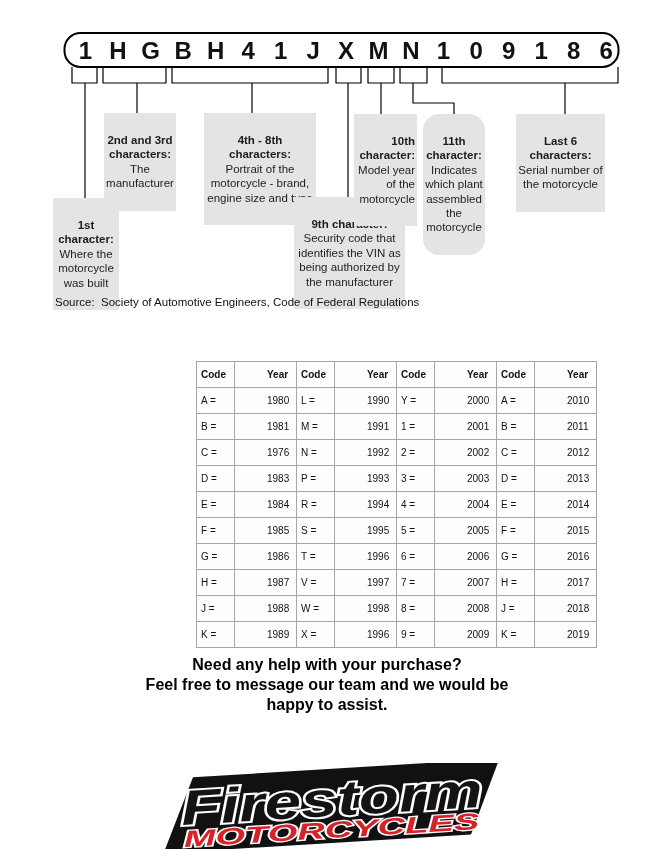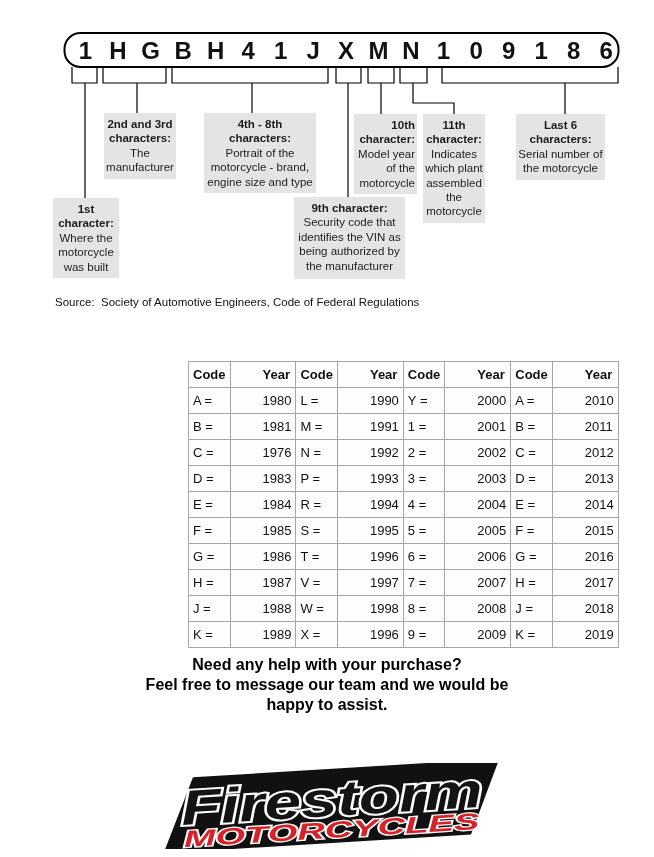--- a/index.html
+++ b/index.html
@@ -6,40 +6,40 @@
   .page {
     position:relative; width:654px; height:857px; background:#fff;
     font-family:"Liberation Sans", sans-serif; overflow:hidden;
   }
   svg text { font-family:"Liberation Sans", sans-serif; }
 
   .diagram-svg { position:absolute; left:0; top:0; }
 
   .label-box {
     position:absolute; background:#e4e4e4; color:#1d1d1d;
-    font-size:11.5px; line-height:1.25; text-align:center; padding:4px 2px;
+    font-size:11.5px; line-height:1.25; text-align:center; padding:20px 2px;
     box-sizing:border-box;
   }
   .label-box .hd { font-weight:bold; }
   .lb-first   { left:53px;  top:198px; width:66px;  min-height:64px; }
   .lb-secthird{ left:104px; top:113px; width:72px;  min-height:54px; }
   .lb-foureig { left:204px; top:113px; width:112px; min-height:70px; }
   .lb-ninth   { left:294px; top:197px; width:111px; min-height:82px; }
   .lb-tenth   { left:354px; top:114px; width:63px;  min-height:64px;text-align:right; }
-  .lb-eleventh{ left:423px; top:114px; width:62px;  min-height:92px; }
+  .lb-eleventh{ left:423px; top:114px; width:62px;  min-height:92px;border-radius:16px; }
   .lb-lastsix { left:516px; top:114px; width:89px;  min-height:54px; }
 
   .source {
     position:absolute; left:55px; top:296px; font-size:11.5px; color:#111;
     white-space:pre;
   }
 
   table.codes {
-    position:absolute; left:188px; top:361px; border-collapse:collapse;
-    font-size:13px; color:#111; background:#fdfdfd;
+    position:absolute; left:196px; top:361px; border-collapse:collapse;
+    font-size:10px; color:#111; background:#fdfdfd;
   }
   .codes th, .codes td {
     border:1px solid #a6a6a6; padding:1px 4px; height:23px;
     text-align:left; vertical-align:middle; font-weight:normal;
   }
   .codes th { font-weight:bold; }
   .codes .c-code { width:29px; }
   .codes .c-year { width:25px;padding-left:32px; }
 
   .help {

